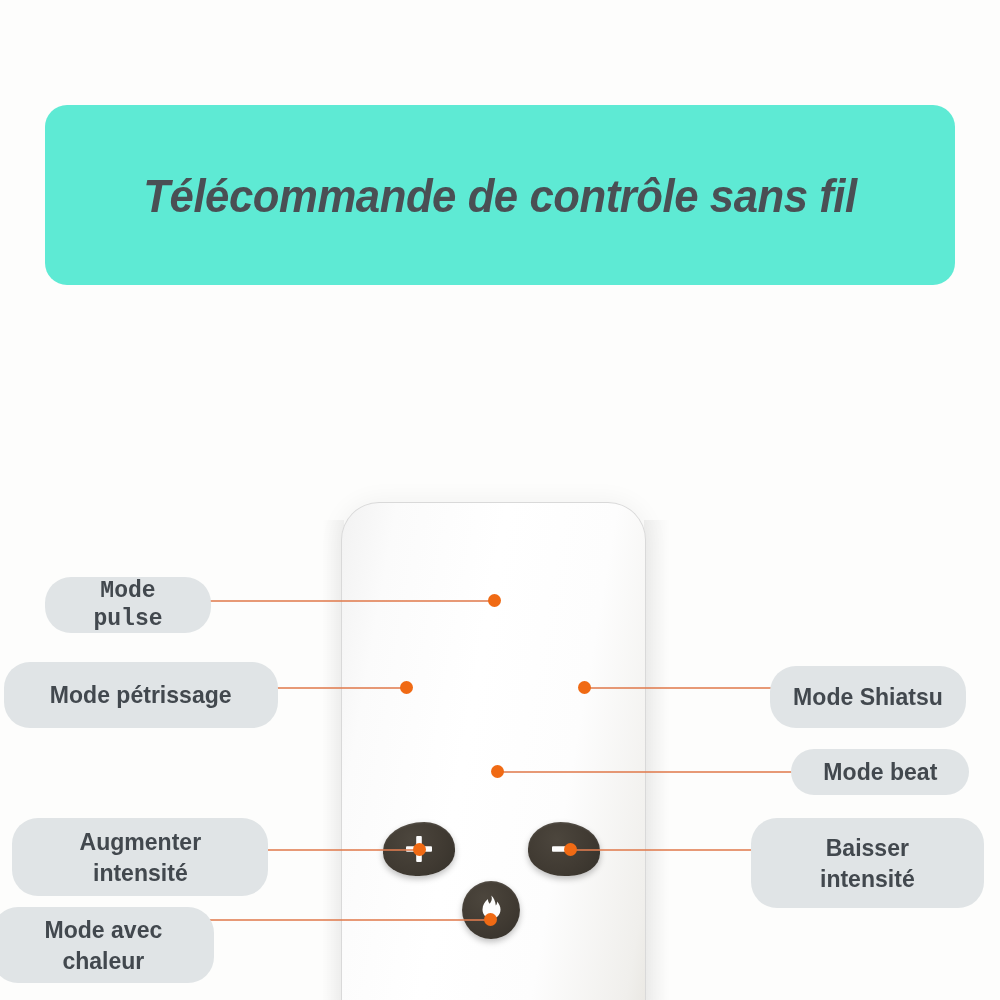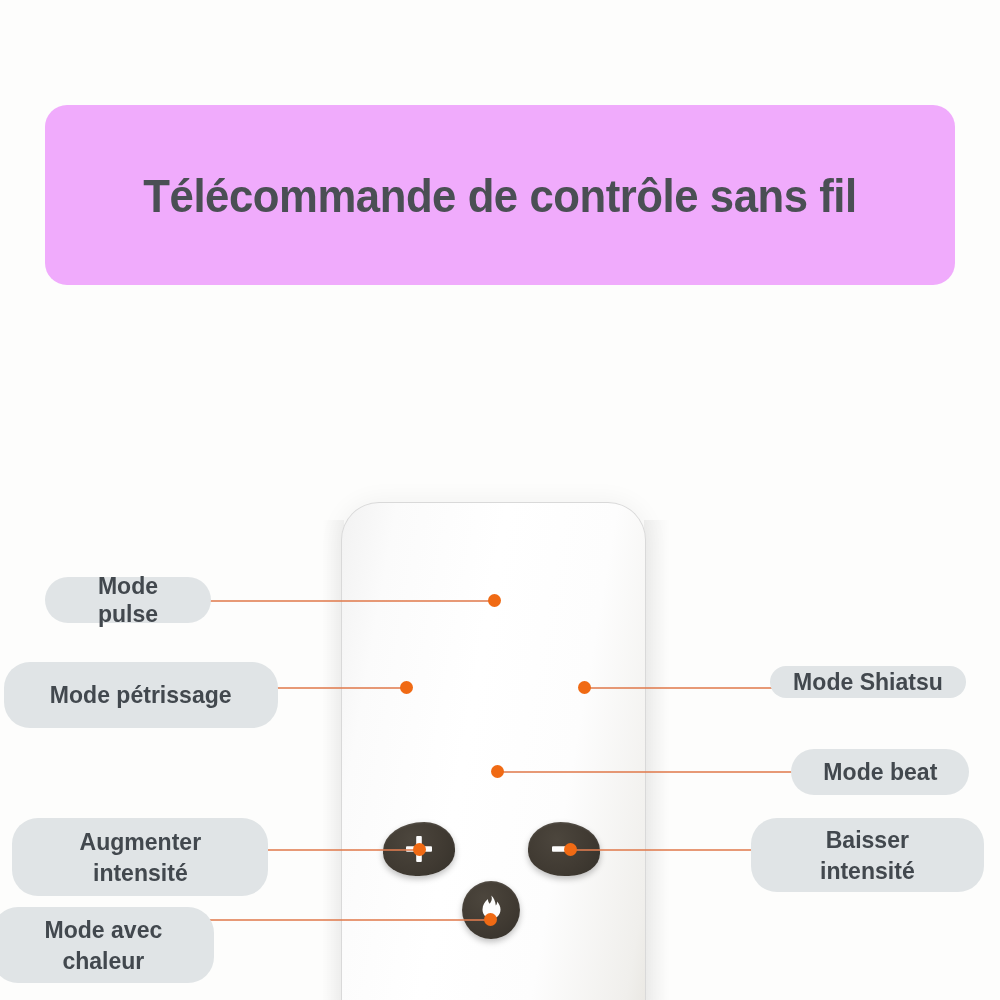--- a/index.html
+++ b/index.html
@@ -9,22 +9,23 @@
     background:#fdfdfc;
     font-family:"Liberation Sans", sans-serif;
     overflow:hidden;
   }
 
   
   #title-card {
     position:absolute;
     left:45px; top:105px;
     width:910px; height:180px;
-    background:#f0abfc;
+    background:#5eead4;
     border-radius:22px;
+    font-style:italic;
   }
   #page-title {
     position:absolute;
     left:0; right:0; top:50%;
     transform:translateY(-50%);
     text-align:center;
     font-size:47px;
     font-weight:700;
     letter-spacing:-0.5px;
     color:#4a4f54;
@@ -101,26 +102,26 @@
     text-align:center;
     display:flex;
     align-items:center;
     justify-content:center;
     padding:6px 20px;
     font-family:"Liberation Sans Narrow","Liberation Sans",sans-serif;
   }
   .label-pill span { display:block; transform:scaleX(0.96); }
   .two-line { line-height:1.3; }
 
-  #label-pulse       { left:45px;  top:577px; width:166px; height:46px; }
+  #label-pulse       { left:45px;  top:577px; width:166px; height:56px;font-family:Liberation Mono, monospace; }
   #label-petrissage  { left:4px;   top:662px; width:274px; height:66px; }
-  #label-shiatsu     { left:770px; top:666px; width:196px; height:32px; }
+  #label-shiatsu     { left:770px; top:666px; width:196px; height:62px; }
   #label-beat        { left:791px; top:749px; width:178px; height:46px; }
   #label-augmenter   { left:12px;  top:818px; width:256px; height:78px; }
-  #label-baisser     { left:751px; top:818px; width:233px; height:74px; }
+  #label-baisser     { left:751px; top:818px; width:233px; height:90px; }
   #label-chaleur     { left:-8px;  top:907px; width:222px; height:76px; }
 </style>
 </head>
 <body>
 
 <div id="title-card">
   <div id="page-title">Télécommande de contrôle sans fil</div>
 </div>
 
 <div id="remote-shadow-left"></div>

